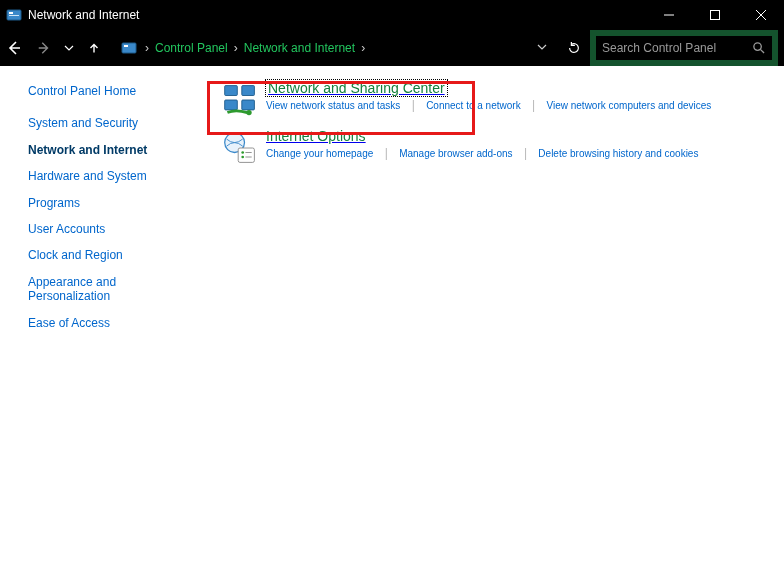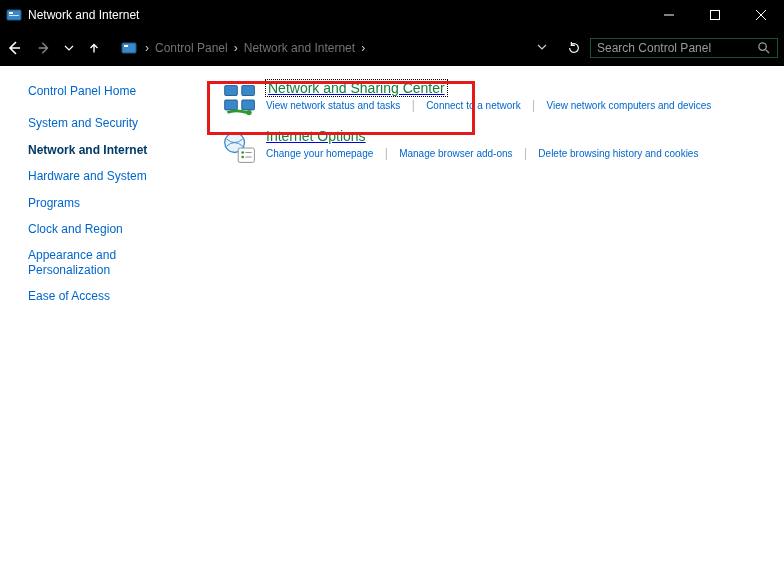--- a/index.html
+++ b/index.html
@@ -13,24 +13,24 @@
   .winctrl > div { width: 46px; display: flex; align-items: center; justify-content: center; color: #fff; }
   .winctrl svg { stroke: #fff; fill: none; stroke-width: 1; }
 
   
   .nav { height: 36px; background: #000; display: flex; align-items: center; color: #fff; padding: 0 6px 0 0; gap: 2px; }
   .navarrow { width: 28px; height: 28px; display: flex; align-items: center; justify-content: center; }
   .navarrow.small { width: 18px; }
   .breadcrumb { flex: 1; display: flex; align-items: center; height: 24px; background: #000; border: 1px solid #000; margin: 0 6px; padding: 0 4px; }
   .bc-icon { width: 16px; height: 16px; margin-right: 2px; }
   .bc-sep { margin: 0 6px; color: #ccc; }
-  .bc-item { color: #737373; font-size: 12px; }
+  .bc-item { color: #22c55e; font-size: 12px; }
   .bc-drop { margin-left: auto; }
   .refresh { width: 28px; height: 28px; display: flex; align-items: center; justify-content: center; }
-  .searchbox { width: 188px; height: 20px; background: #000; border: 1px solid #14532d; display: flex; align-items: center; padding: 0 6px; color: #888; }
+  .searchbox { width: 188px; height: 36px; background: #000; border: 6px solid #14532d; display: flex; align-items: center; padding: 0 6px; color: #888; }
   .searchbox .sph { flex: 1; color: #999; font-size: 12px; }
   .searchbox .sicon { width: 14px; height: 14px; }
 
   
   .body { display: flex; height: calc(576px - 66px); gap: 8px; }
   .sidebar { width: 202px; padding: 18px 0 0 28px; }
   .cp-home { color: #0066cc; font-size: 12px; margin-bottom: 18px; }
   .sidebar a { display: block; color: #0066cc; text-decoration: none; font-size: 12px; margin-bottom: 12px; line-height: 1.2; }
   .sidebar a.active { color: #003a66; font-weight: 600; }
 
@@ -142,20 +142,21 @@
 
 <div class="body">
   <div class="sidebar">
     <div class="cp-home">
         <a href="#" style="margin-bottom:0">Control Panel Home</a>
       </div>
     <a href="#">System and Security</a>
     <a href="#" class="active">Network and Internet</a>
     <a href="#">Hardware and System</a>
     <a href="#">Programs</a>
+    <a href="#">User Accounts</a>
     <a href="#">Clock and Region</a>
     <a href="#" style="max-width:120px">Appearance and Personalization</a>
     <a href="#">Ease of Access</a>
   </div>
 
   <div class="content">
 
     <div class="category">
       <span class="cat-icon">
         <svg viewBox="0 0 40 40" width="36" height="36">

